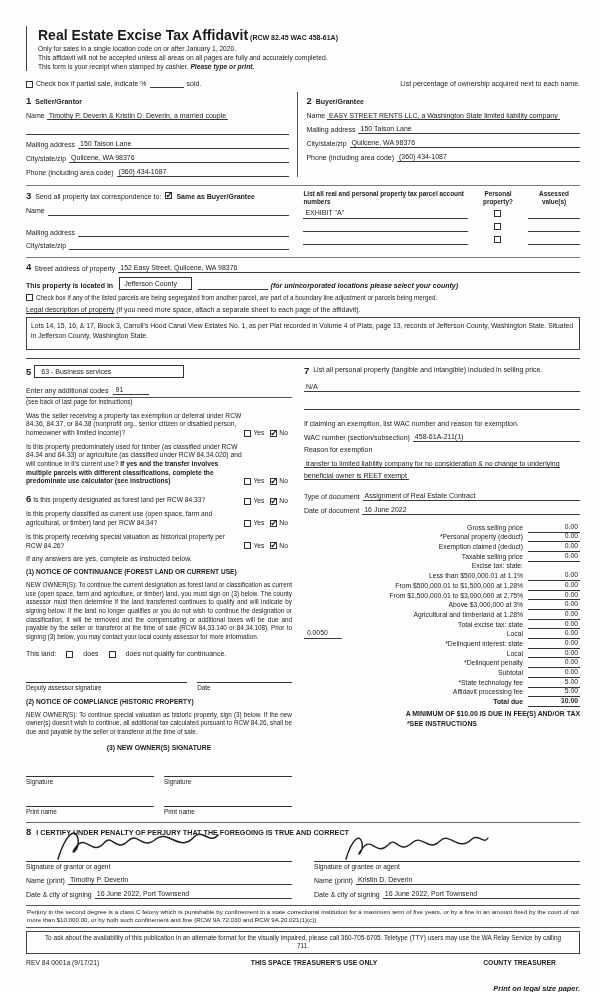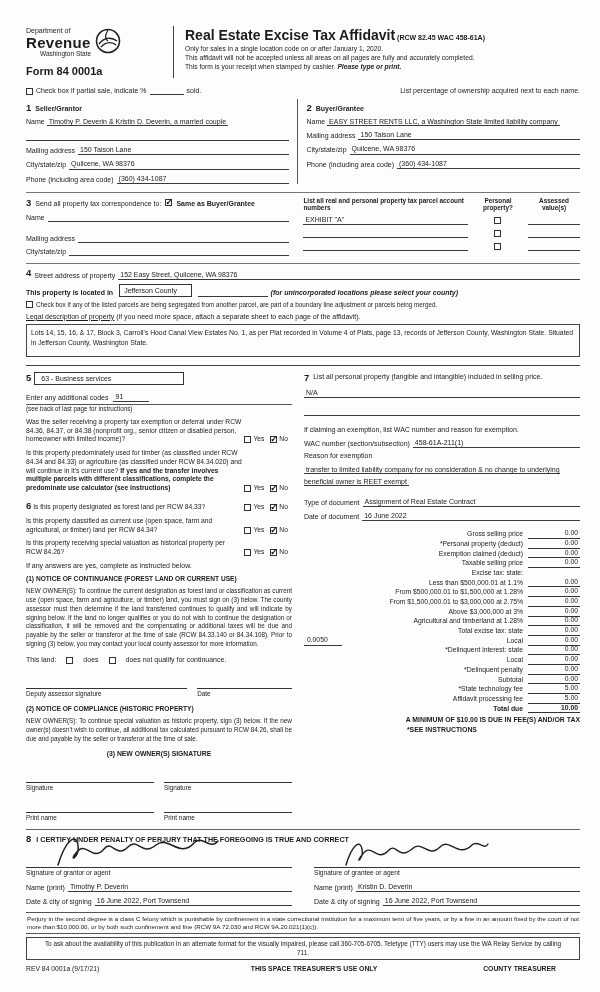--- a/index.html
+++ b/index.html
@@ -101,35 +101,20 @@
   .revrow { display:flex; margin-top:5px; font-size:6.8px; }
   .revrow .l { width:32%; } .revrow .c { width:40%; text-align:center; font-weight:bold; } .revrow .r { width:28%; text-align:right; font-weight:bold; padding-right:24px; }
   .printnote { text-align:right; font-weight:bold; font-style:italic; font-size:7.4px; margin-top:16px; }
 </style>
 </head>
 <body>
 
 <div class="page">
 
   <div class="hdr">
-    <div class="hdr-left">
-      <div class="dept">
-        <div class="dept-txt">
-          <span class="dept1">Department of</span>
-          <span class="dept2">Revenue</span>
-          <span class="dept3">Washington State</span>
-        </div>
-        <svg class="logo" width="26" height="26" viewBox="0 0 26 26">
-          <circle cx="13" cy="13" r="11.5" fill="none" stroke="#222" stroke-width="1.6"></circle>
-          <path d="M4 16 C9 9 17 9 22 13 M6 19 C11 13 18 14 21 17" fill="none" stroke="#222" stroke-width="1.4"></path>
-          <path d="M13 2 C10 7 10 11 13 13" fill="none" stroke="#222" stroke-width="1.2"></path>
-        </svg>
-      </div>
-      <div class="formnum">Form 84 0001a</div>
-    </div>
     <div class="hdr-div"></div>
     <div class="hdr-right">
       <div>
         <span class="title">Real Estate Excise Tax Affidavit</span>
         <span class="title-ref">(RCW 82.45 WAC 458-61A)</span>
       </div>
       <div class="note">Only for sales in a single location code on or after January 1, 2020.</div>
       <div class="note">This affidavit will not be accepted unless all areas on all pages are fully and accurately completed.</div>
       <div class="note">
         <span>This form is your receipt when stamped by cashier.</span>

